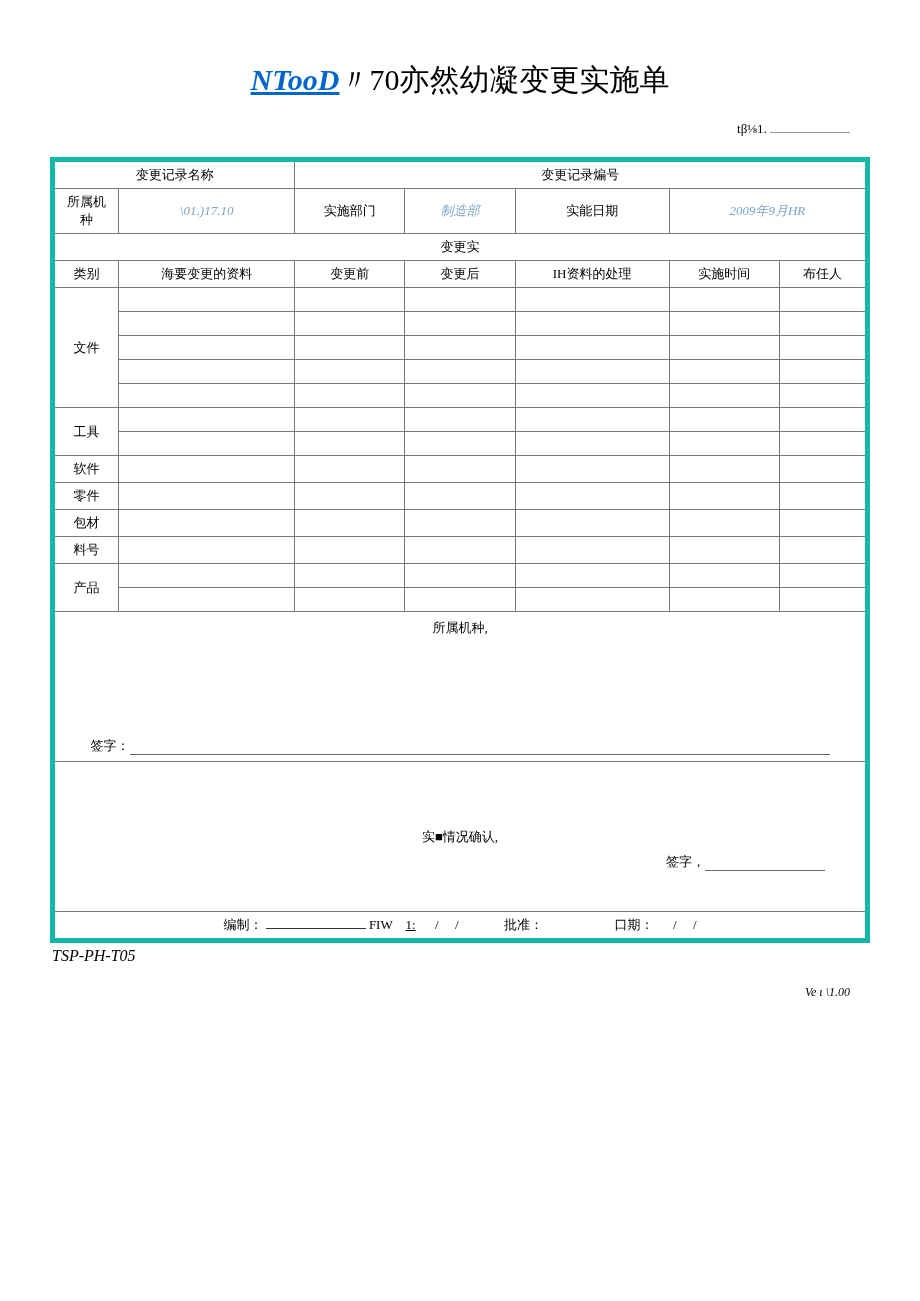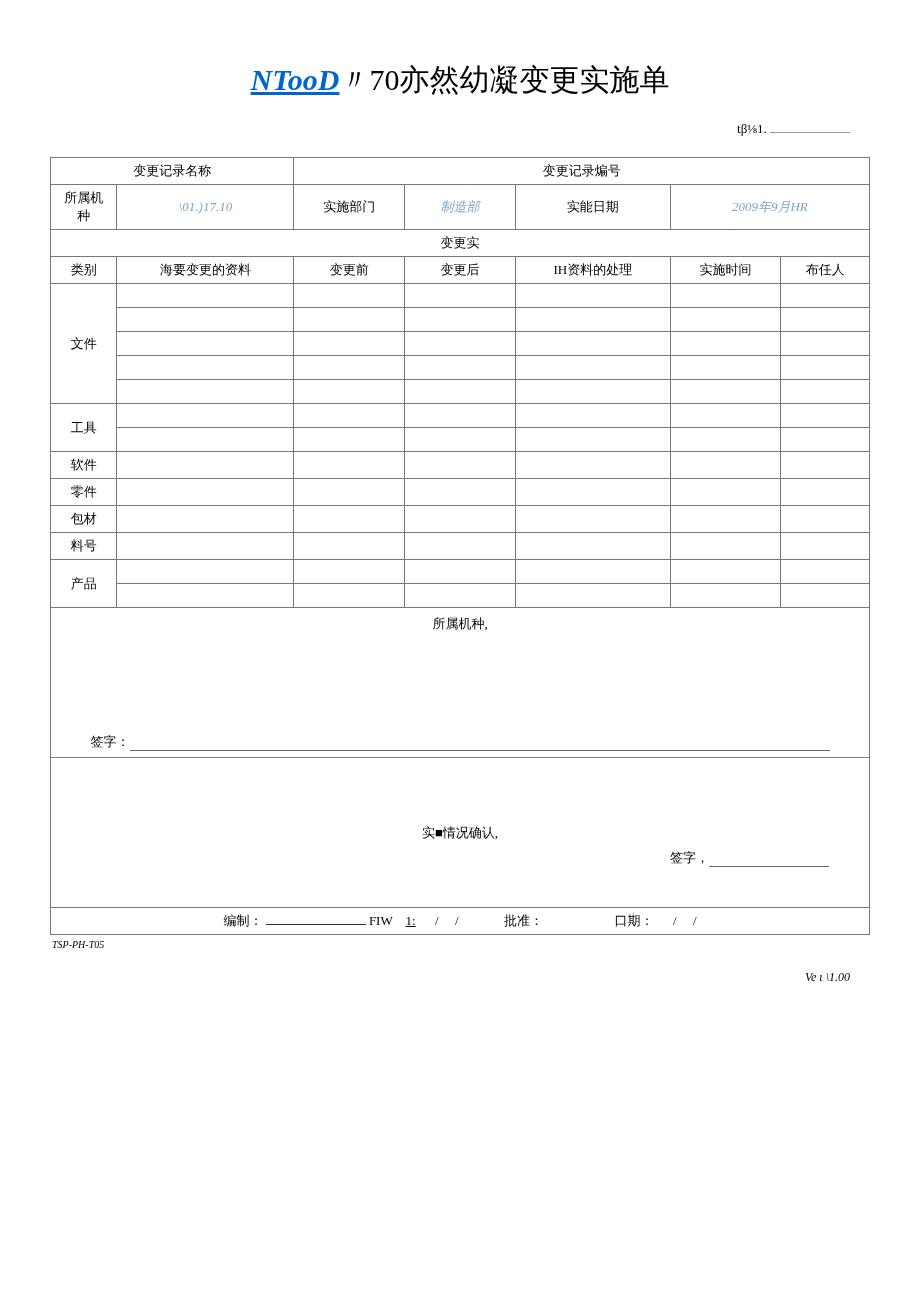--- a/index.html
+++ b/index.html
@@ -29,21 +29,21 @@
       padding-right: 20px;
     }
     .top-right-line {
       display: inline-block;
       border-bottom: 1px solid #999;
       width: 80px;
     }
     table.main {
       width: 100%;
       border-collapse: collapse;
-      border: 1px solid #14b8a6;
+      border: 5px solid #14b8a6;
     }
     table.main td, table.main th {
       border: 1px solid #777;
       padding: 4px 8px;
       text-align: center;
       vertical-align: middle;
       font-size: 13px;
     }
     .italic-blue {
       color: #7aa5c9;
@@ -93,21 +93,21 @@
       padding: 10px;
       font-size: 13px;
     }
     .uline {
       display: inline-block;
       border-bottom: 1px solid #333;
       min-width: 100px;
     }
     .code {
       font-style: italic;
-      font-size: 10px;
+      font-size: 16px;
       margin-top: 4px;
       padding-left: 2px;
     }
     .ver {
       text-align: right;
       font-style: italic;
       font-size: 12px;
       margin-top: 20px;
       padding-right: 20px;
     }

